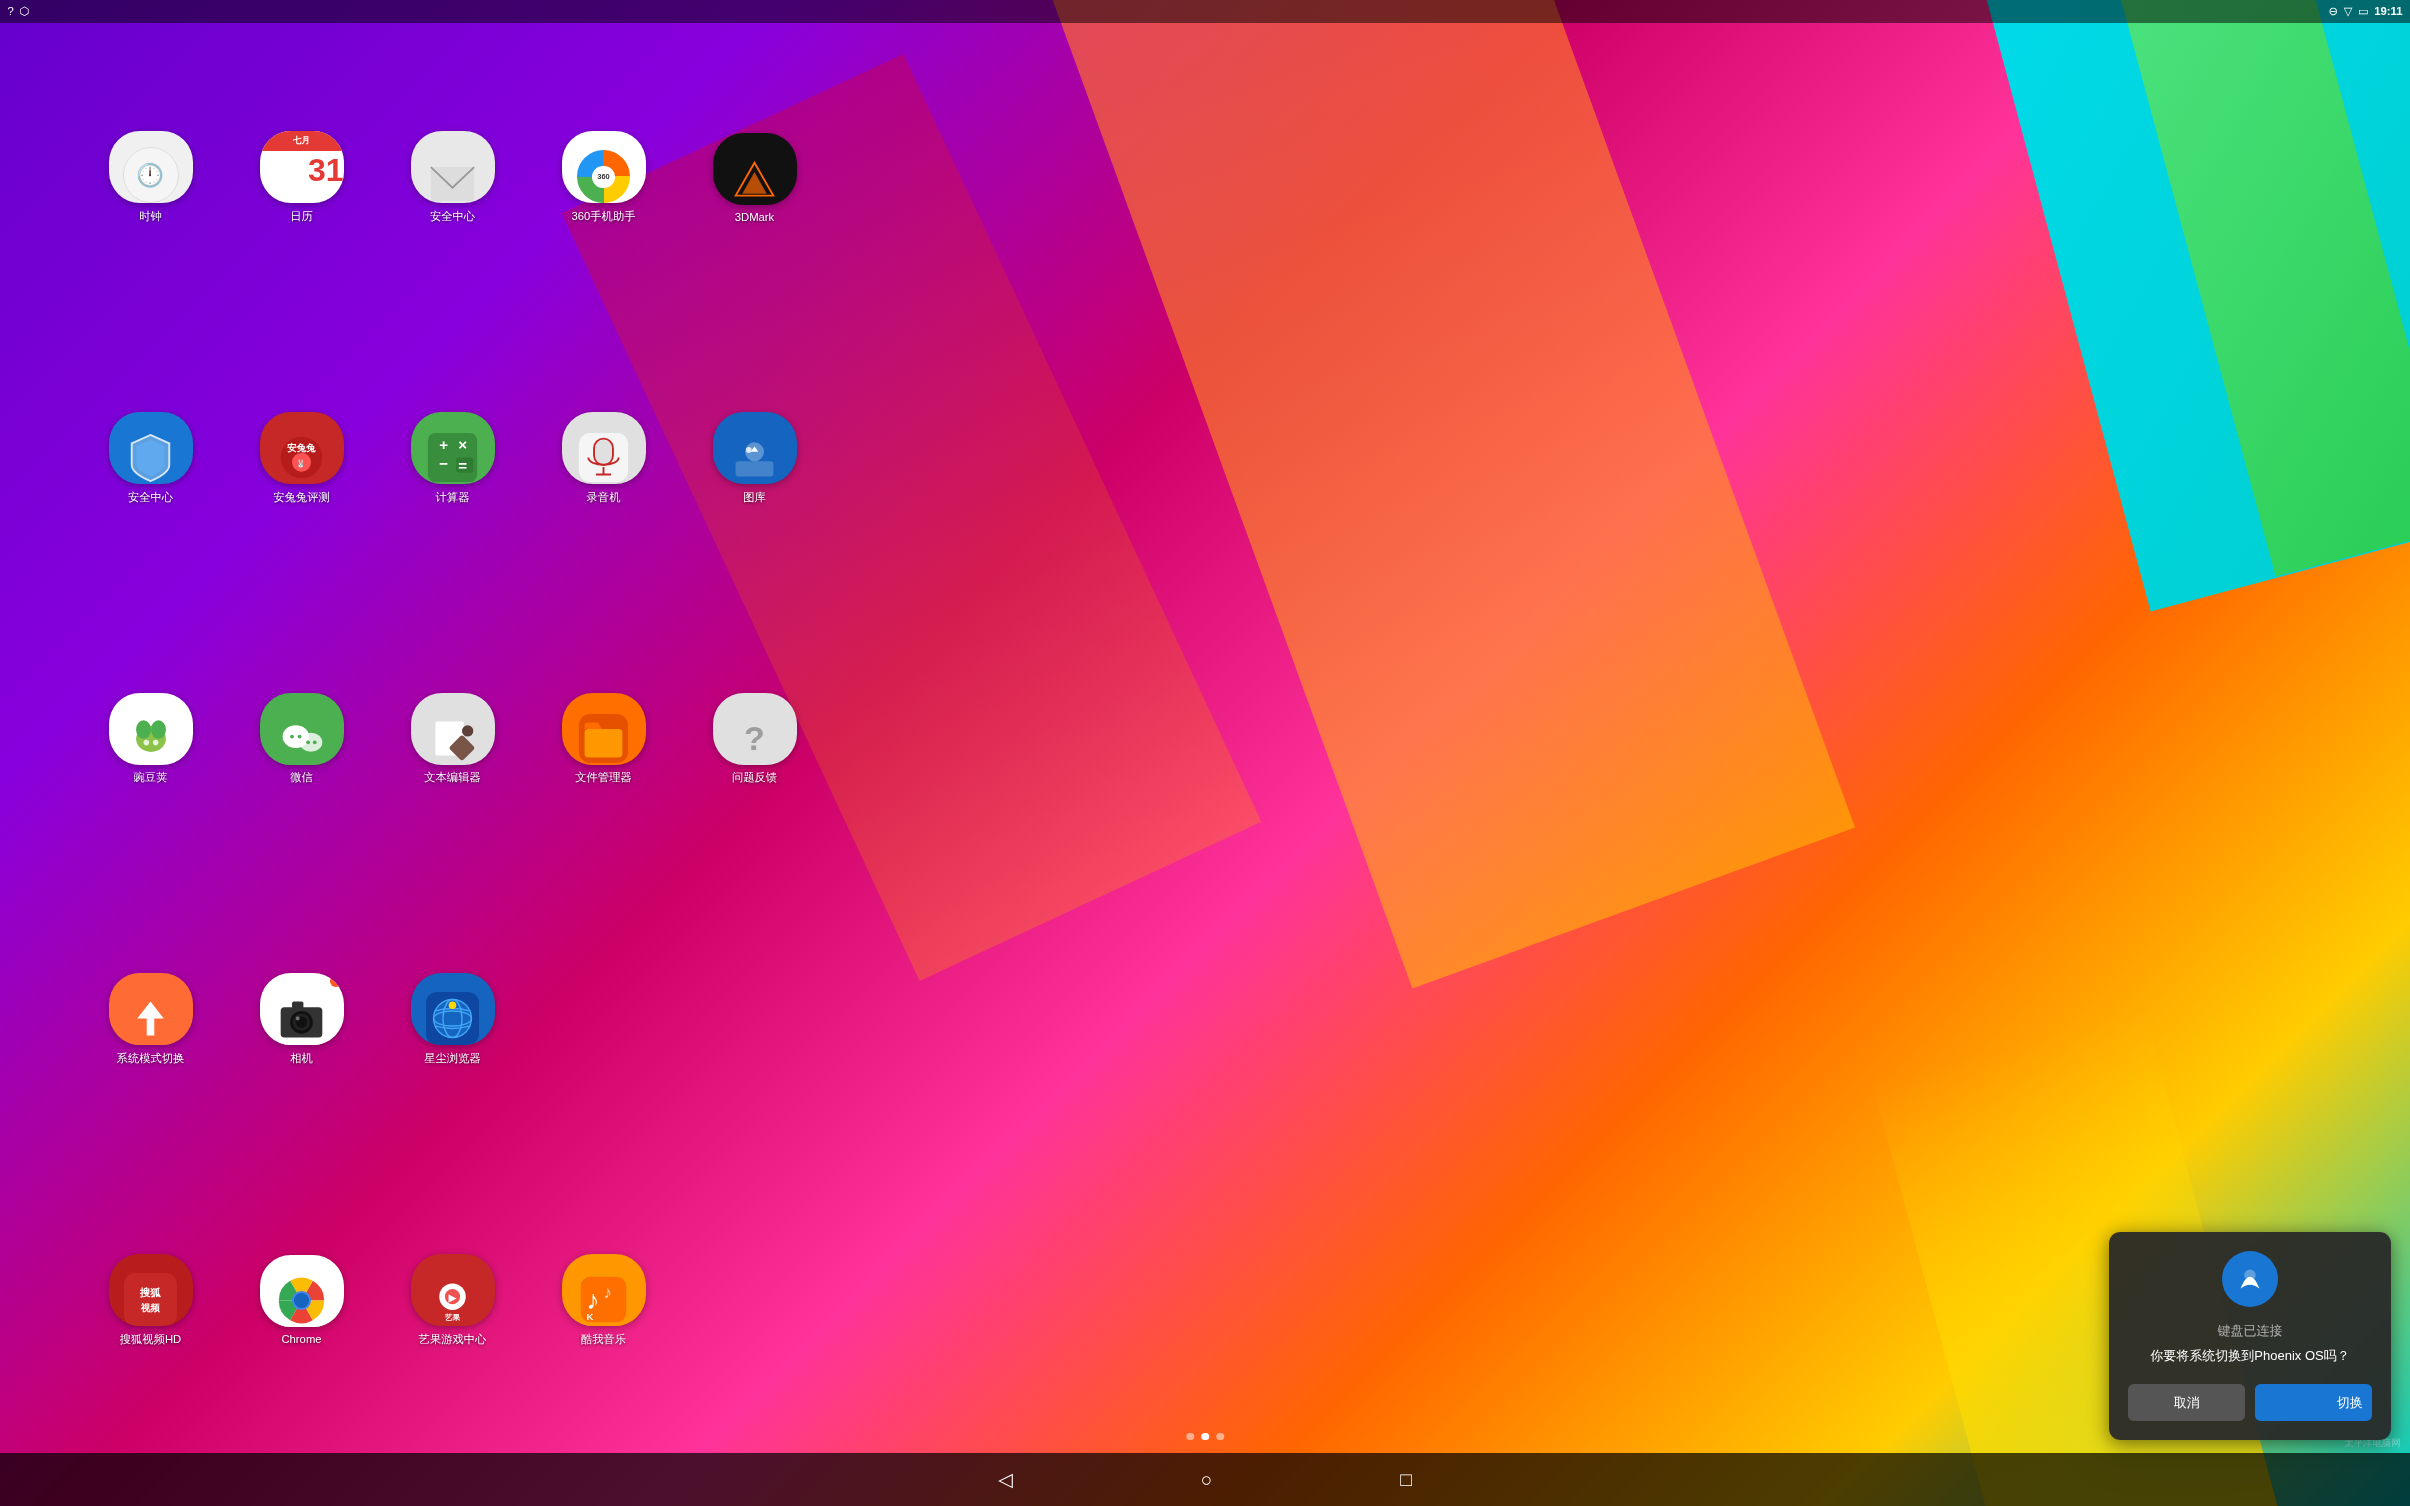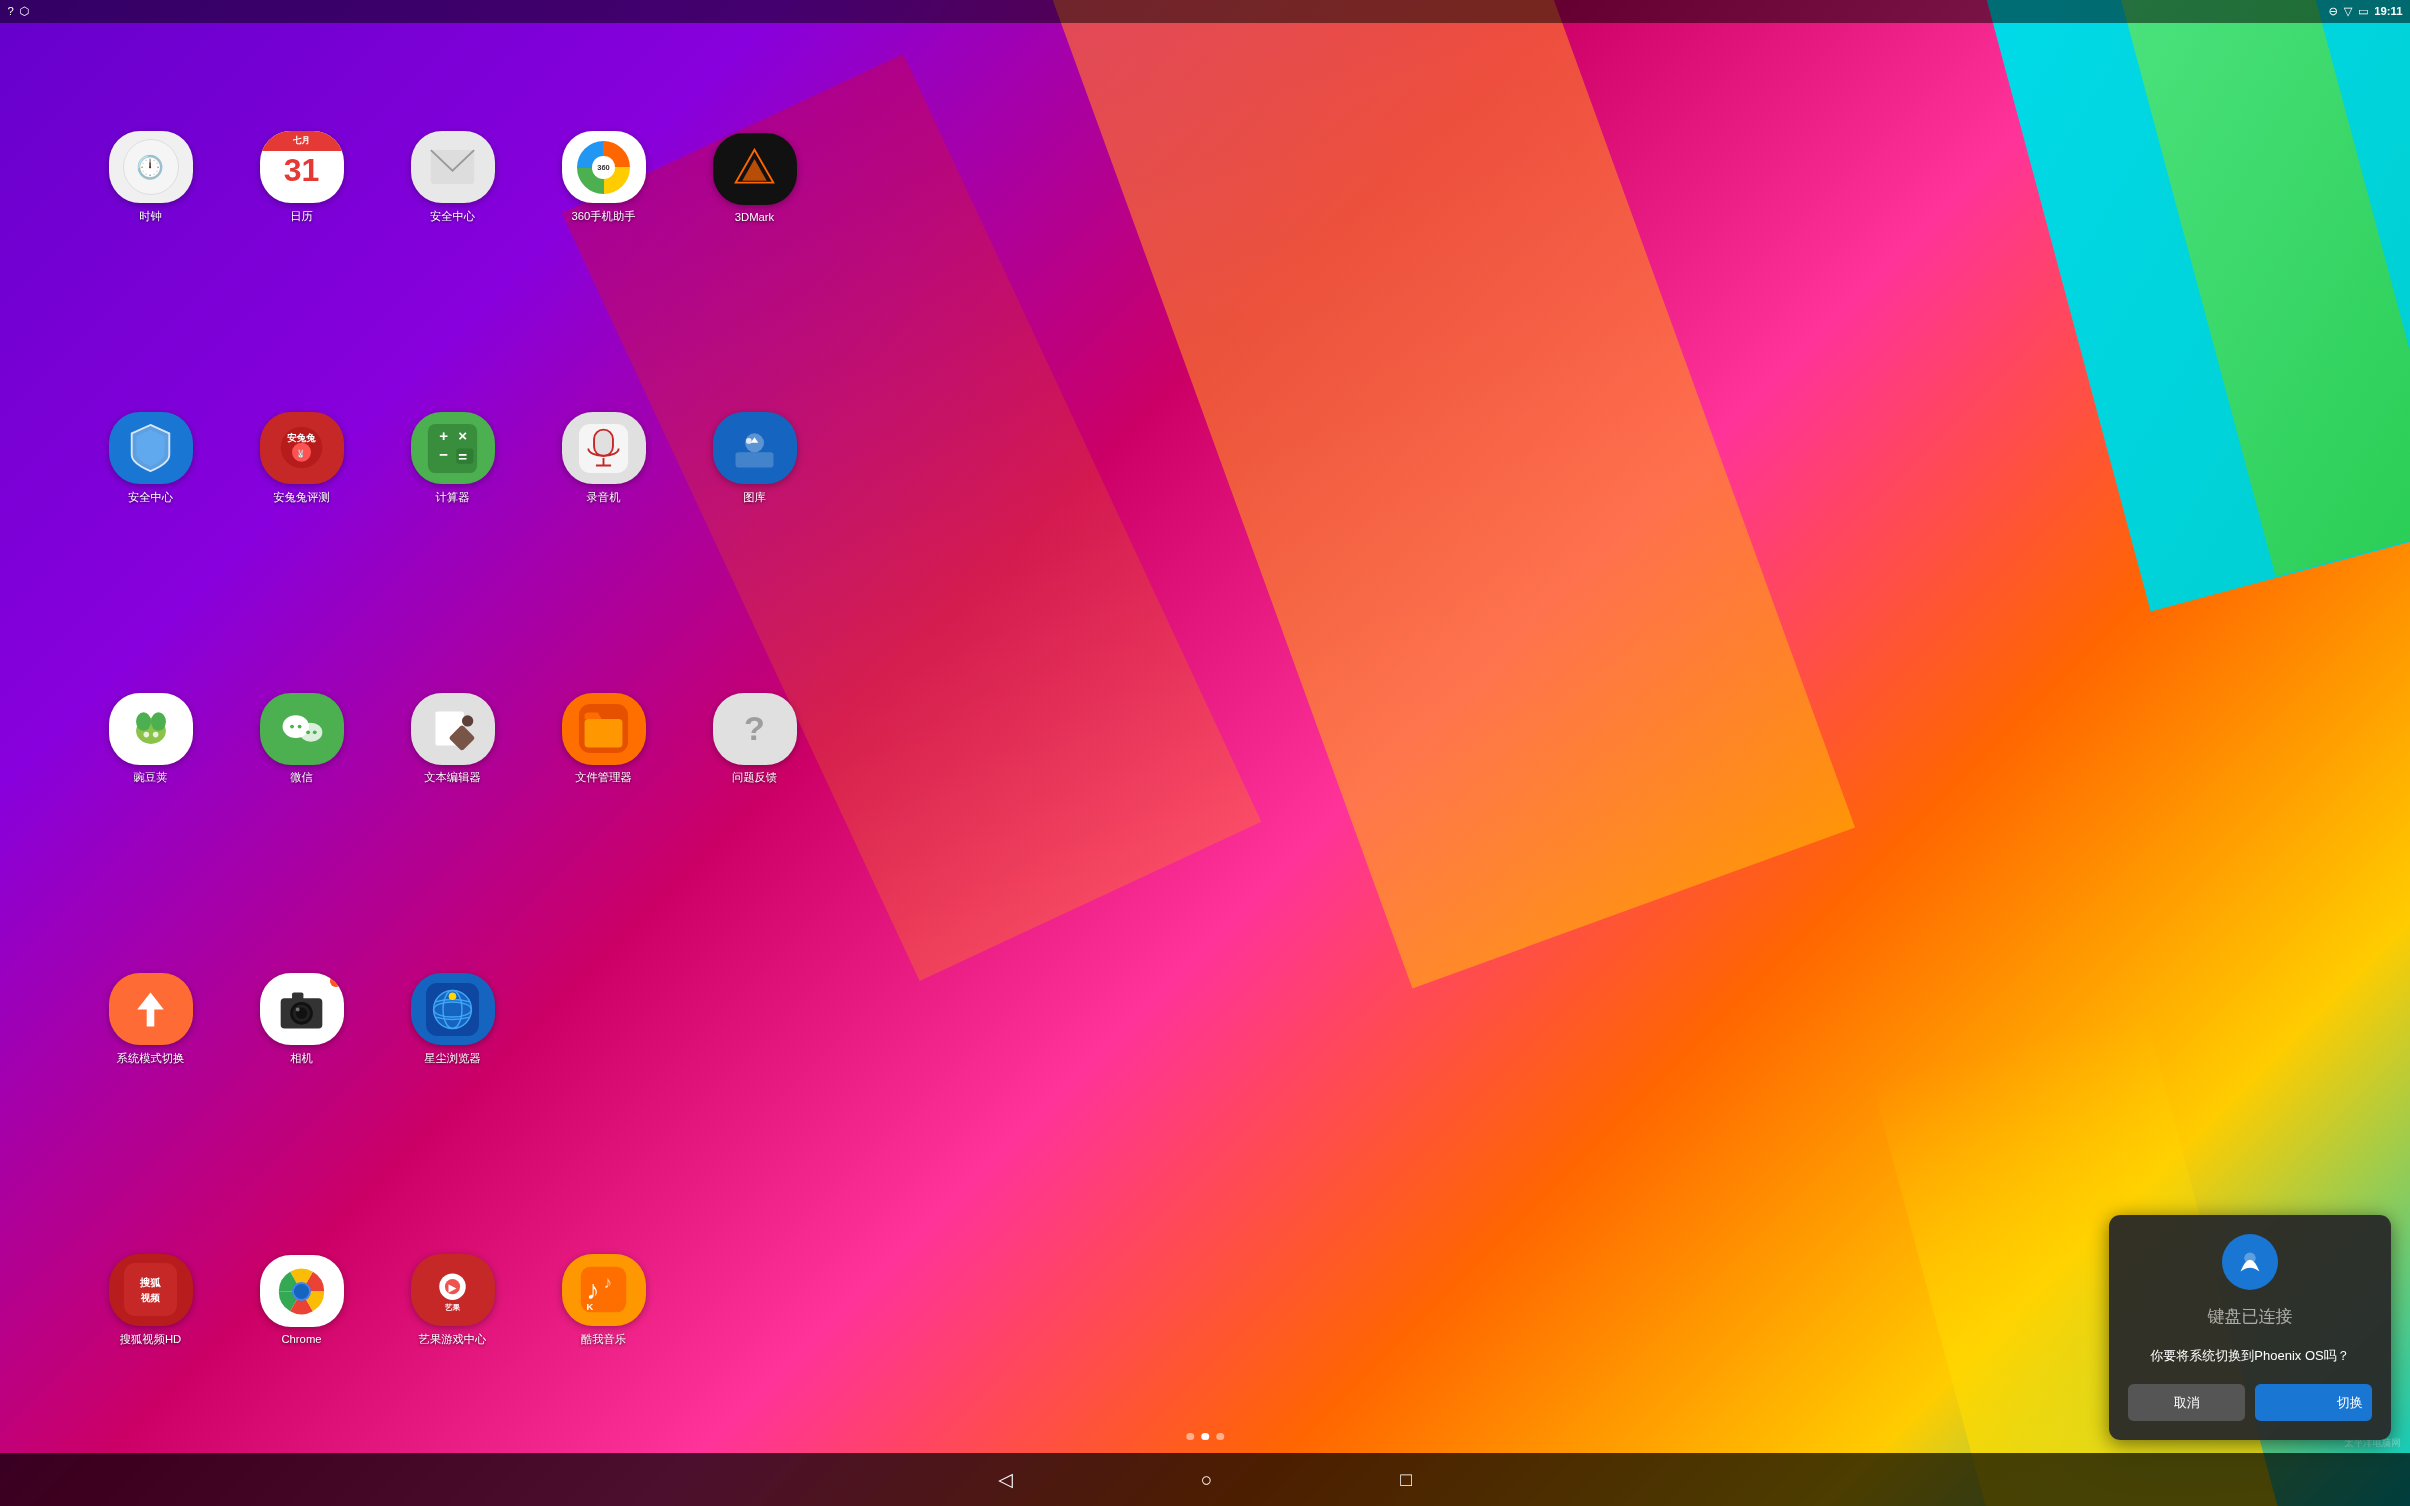--- a/index.html
+++ b/index.html
@@ -124,21 +124,21 @@
       justify-content: center;
       width: 151px;
       cursor: pointer;
     }
 
     .app-icon {
       width: 84px;
       height: 72px;
       border-radius: 31px;
       display: flex;
-      align-items: center;
+      align-items: flex-end;
       justify-content: center;
       font-size: 30px;
       color: white;
       font-weight: bold;
       position: relative;
       overflow: hidden;
       box-shadow: 0 1.9px 7.5px rgba(0,0,0,0.3);
     }
 
     .app-label {
@@ -272,23 +272,23 @@
       width: 56px;
       height: 56px;
       border-radius: 50%;
       background: #1976d2;
       display: flex;
       align-items: center;
       justify-content: center;
     }
     .dialog-title {
       color: rgba(255,255,255,0.6);
-      font-size: 17px;
+      font-size: 13px;
       text-align: center;
-      margin-bottom: 19px;
+      margin-bottom: 7px;
     }
     .dialog-message {
       color: white;
       font-size: 13px;
       text-align: center;
       margin-bottom: 19px;
     }
     .dialog-buttons {
       display: flex;
       gap: 9.4px;

